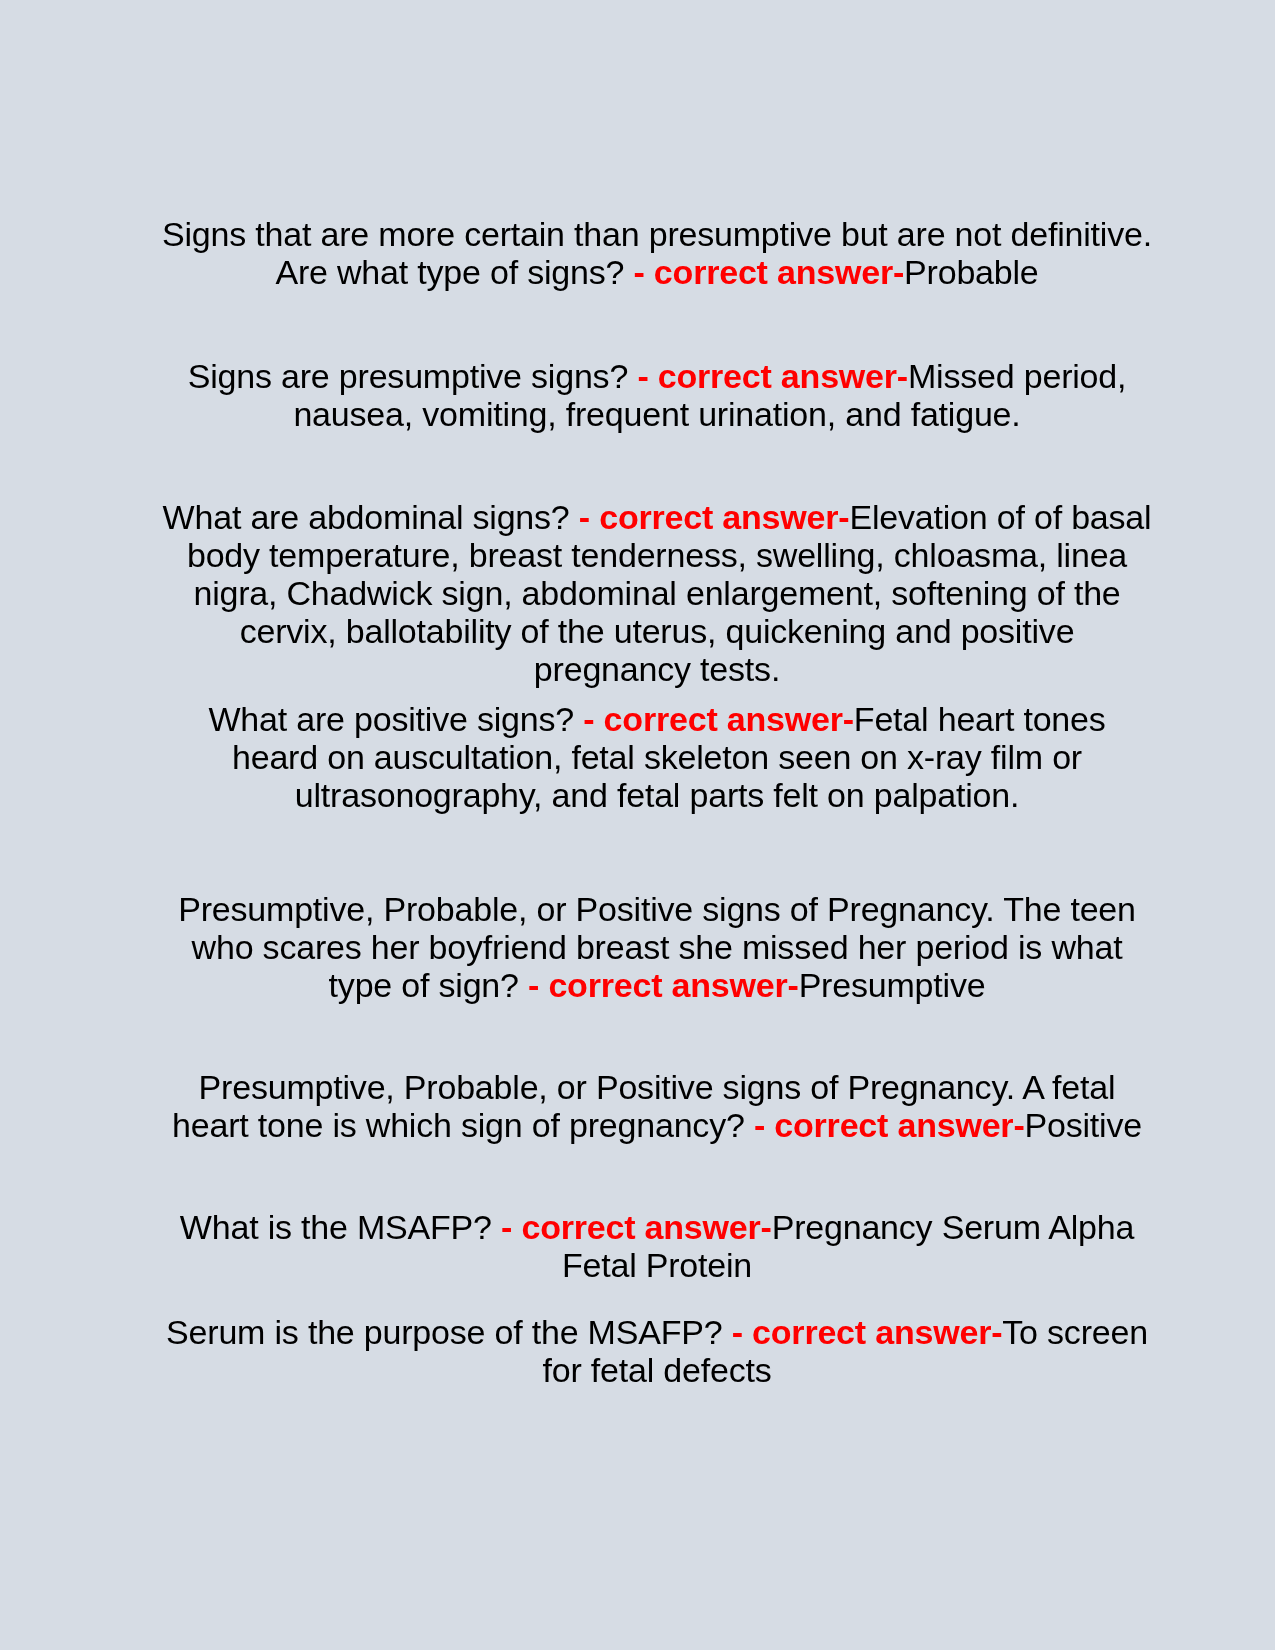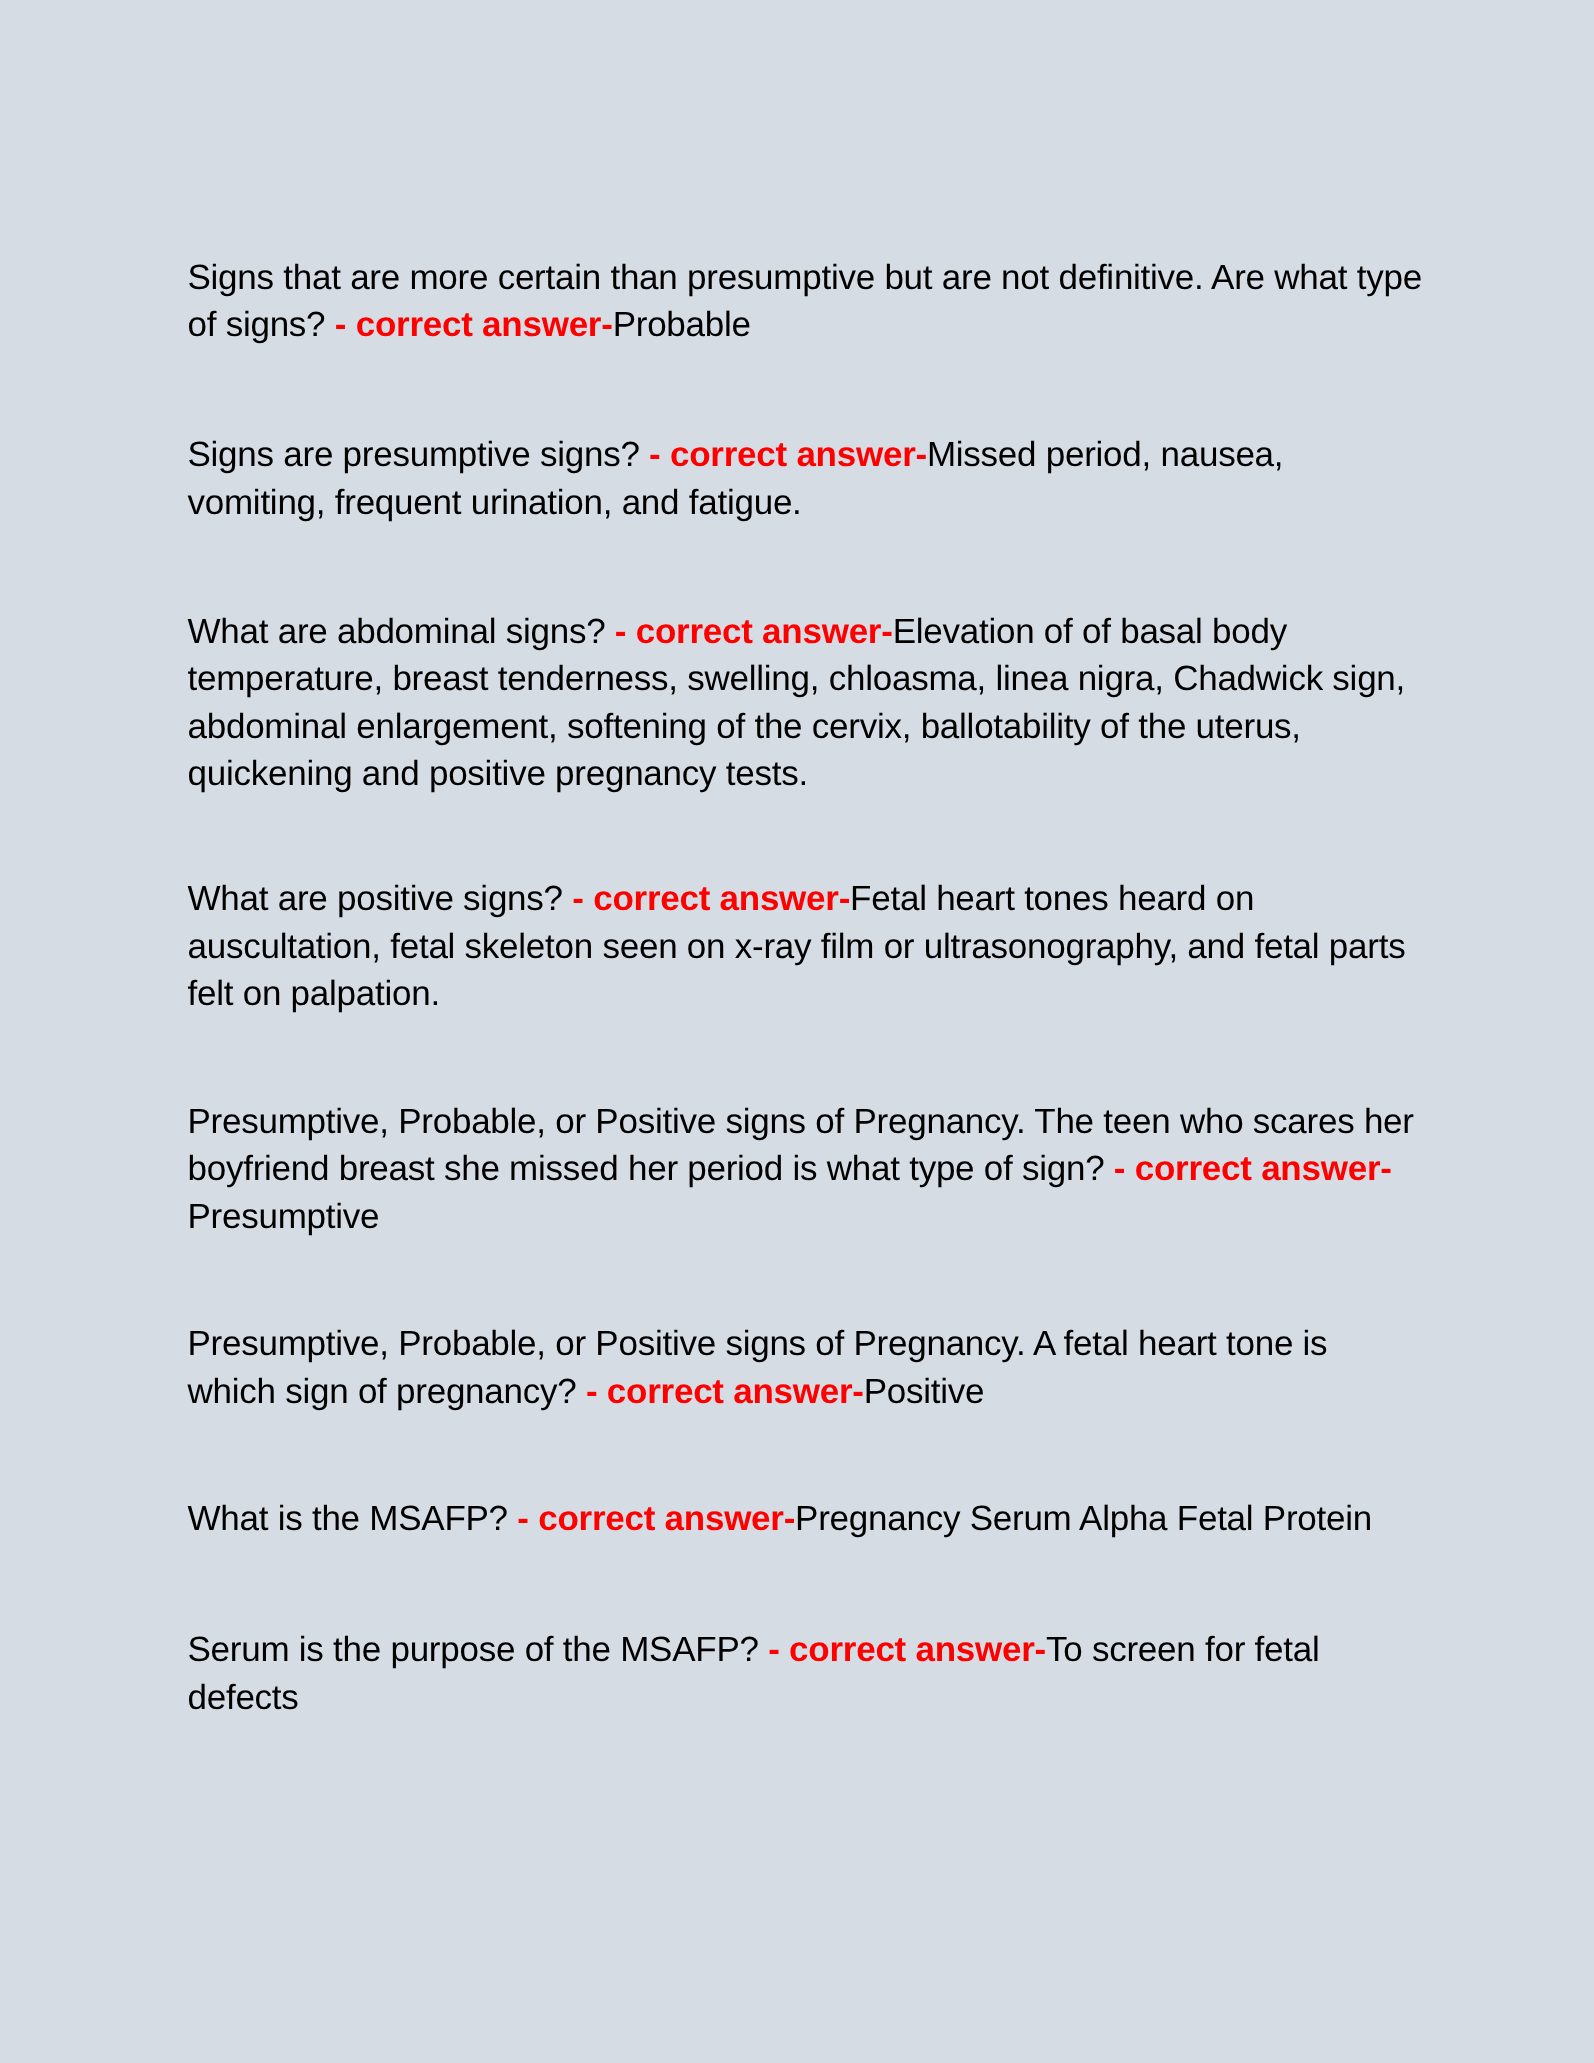--- a/index.html
+++ b/index.html
@@ -6,41 +6,42 @@
     body {
       width: 1275px; height: 1650px;
       background: #d6dce4;
       font-family: "Liberation Sans", "DejaVu Sans", sans-serif;
       color: #000;
       position: relative;
       overflow: hidden;
     }
     .page { position: absolute; left: 150px; top: 203px; width: 990px; }
     .qa {
-      font-size: 28px;
+      font-size: 34px;
       line-height: 38px;
-      margin: 0;
+      margin: 12px;
       position: absolute;
       left: 0;
       width: 990px;
       letter-spacing: -0.2px;
+      text-align: center;
     }
     .ca { color: #ff0000; font-weight: bold; }
   </style>
 </head>
 <body>
 
 <div class="page">
   <p class="qa" style="top:0px"><span>Signs that are more certain than presumptive but are not definitive. Are what type of signs? </span><span class="ca">- correct answer-</span><span>Probable</span></p>
 
   <p class="qa" style="top:142px"><span>Signs are presumptive signs? </span><span class="ca">- correct answer-</span><span>Missed period, nausea, vomiting, frequent urination, and fatigue.</span></p>
 
   <p class="qa" style="top:283px"><span>What are abdominal signs? </span><span class="ca">- correct answer-</span><span>Elevation of of basal body temperature, breast tenderness, swelling, chloasma, linea nigra, Chadwick sign, abdominal enlargement, softening of the cervix, ballotability of the uterus, quickening and positive pregnancy tests.</span></p>
 
-  <p class="qa" style="top:497px"><span>What are positive signs? </span><span class="ca">- correct answer-</span><span>Fetal heart tones heard on auscultation, fetal skeleton seen on x-ray film or ultrasonography, and fetal parts felt on palpation.</span></p>
+  <p class="qa" style="top:485px"><span>What are positive signs? </span><span class="ca">- correct answer-</span><span>Fetal heart tones heard on auscultation, fetal skeleton seen on x-ray film or ultrasonography, and fetal parts felt on palpation.</span></p>
 
   <p class="qa" style="top:675px"><span>Presumptive, Probable, or Positive signs of Pregnancy. The teen who scares her boyfriend breast she missed her period is what type of sign? </span><span class="ca">- correct answer-</span><span>Presumptive</span></p>
 
   <p class="qa" style="top:853px"><span>Presumptive, Probable, or Positive signs of Pregnancy. A fetal heart tone is which sign of pregnancy? </span><span class="ca">- correct answer-</span><span>Positive</span></p>
 
   <p class="qa" style="top:993px"><span>What is the MSAFP? </span><span class="ca">- correct answer-</span><span>Pregnancy Serum Alpha Fetal Protein</span></p>
 
   <p class="qa" style="top:1098px"><span>Serum is the purpose of the MSAFP? </span><span class="ca">- correct answer-</span><span>To screen for fetal defects</span></p>
 </div>
 

